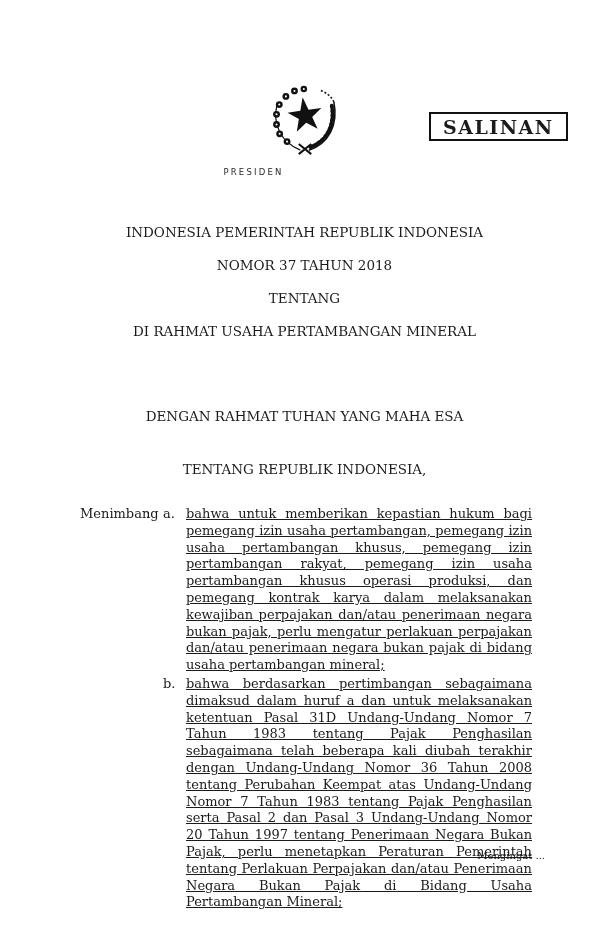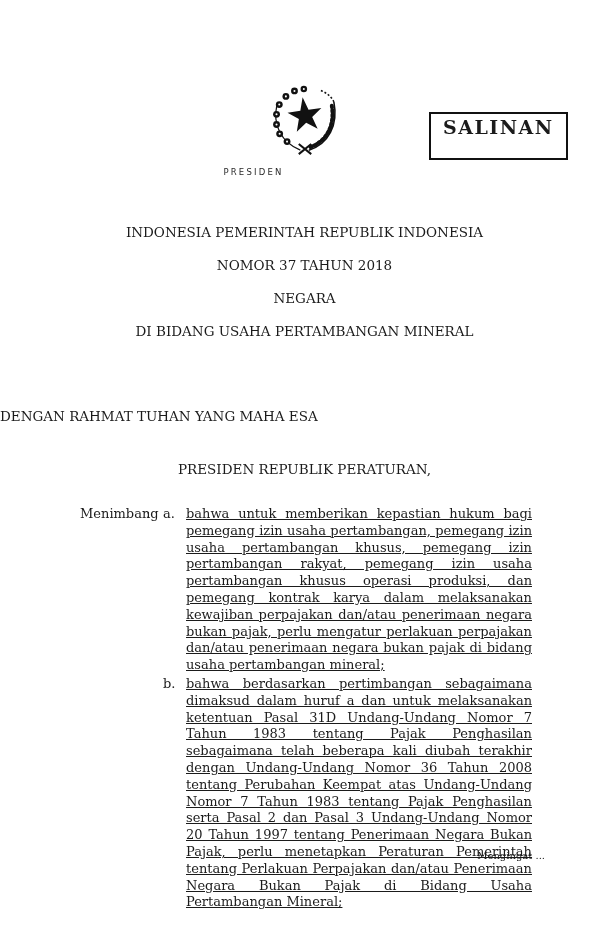--- a/index.html
+++ b/index.html
@@ -37,21 +37,21 @@
     letter-spacing: 2.2px;
     line-height: 11px;
     color: #2a2a2a;
   }
   
   .salinan {
     position: absolute;
     left: 429px;
     top: 112px;
     border: 2.5px solid #111;
-    padding: 2px 12px 20px 12px;
+    padding: 2px 12px 1px 12px;
     font-size: 19px;
     font-weight: bold;
     letter-spacing: 1.5px;
     background: #fff;
   }
   
   .title-block {
     position: absolute;
     left: 0;
     top: 224px;
@@ -62,21 +62,21 @@
   .title-block .tline {
     line-height: 17px;
     margin-bottom: 16px;
     white-space: nowrap;
   }
   .invocation {
     position: absolute;
     left: 0;
     top: 408px;
     width: 609px;
-    text-align: left;
+    text-align: center;
     font-size: 13.5px;
   }
   .authority {
     position: absolute;
     left: 0;
     top: 461px;
     width: 609px;
     text-align: center;
     font-size: 13.5px;
   }
@@ -155,27 +155,27 @@
     <span>SALINAN</span>
   </div>
 
   <div class="letterhead">
     <div>PRESIDEN</div>
   </div>
 
   <div class="title-block">
     <div class="tline">INDONESIA PEMERINTAH REPUBLIK INDONESIA</div>
     <div class="tline">NOMOR 37 TAHUN 2018</div>
-    <div class="tline">NEGARA</div>
-    <div class="tline">DI BIDANG USAHA PERTAMBANGAN MINERAL</div>
+    <div class="tline">TENTANG</div>
+    <div class="tline">DI RAHMAT USAHA PERTAMBANGAN MINERAL</div>
   </div>
 
   <div class="invocation">DENGAN RAHMAT TUHAN YANG MAHA ESA</div>
 
-  <div class="authority">PRESIDEN REPUBLIK PERATURAN,</div>
+  <div class="authority">TENTANG REPUBLIK INDONESIA,</div>
 
   <div class="considering">
     <div class="c-label">Menimbang</div>
     <div class="c-sep">:</div>
     <div class="c-items">
       <div class="c-item">
         <div class="c-marker">a.</div>
         <div class="c-text">bahwa untuk memberikan kepastian hukum bagi pemegang izin usaha pertambangan, pemegang izin usaha pertambangan khusus, pemegang izin pertambangan rakyat, pemegang izin usaha pertambangan khusus operasi produksi, dan pemegang kontrak karya dalam melaksanakan kewajiban perpajakan dan/atau penerimaan negara bukan pajak, perlu mengatur perlakuan perpajakan dan/atau penerimaan negara bukan pajak di bidang usaha pertambangan mineral;</div>
       </div>
       <div class="c-item">

